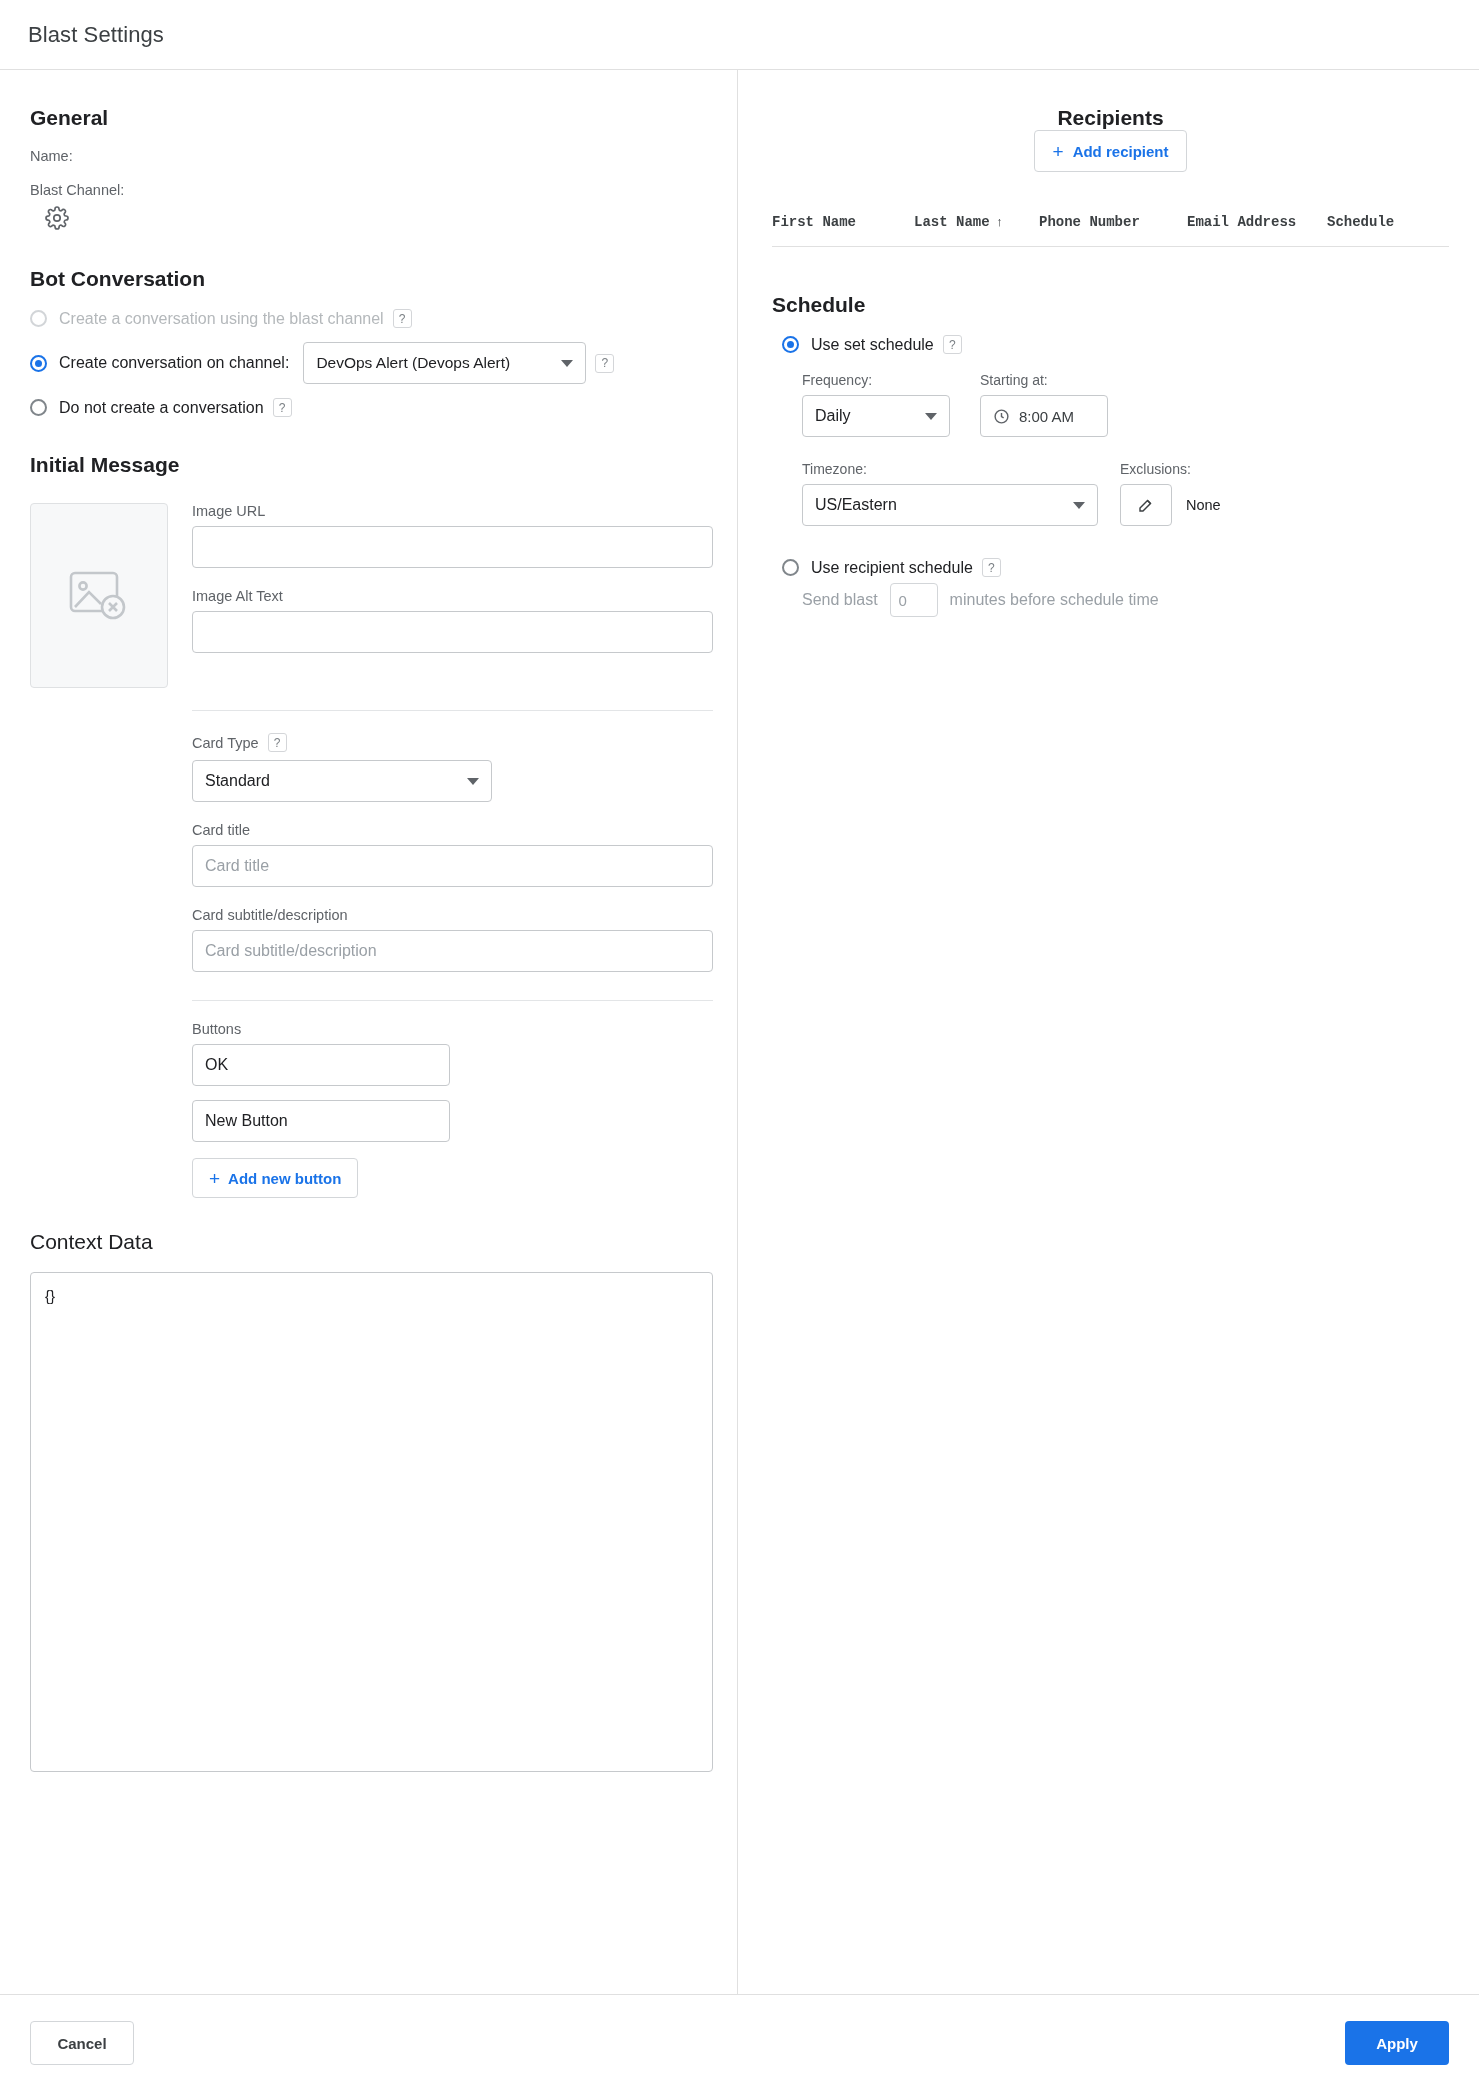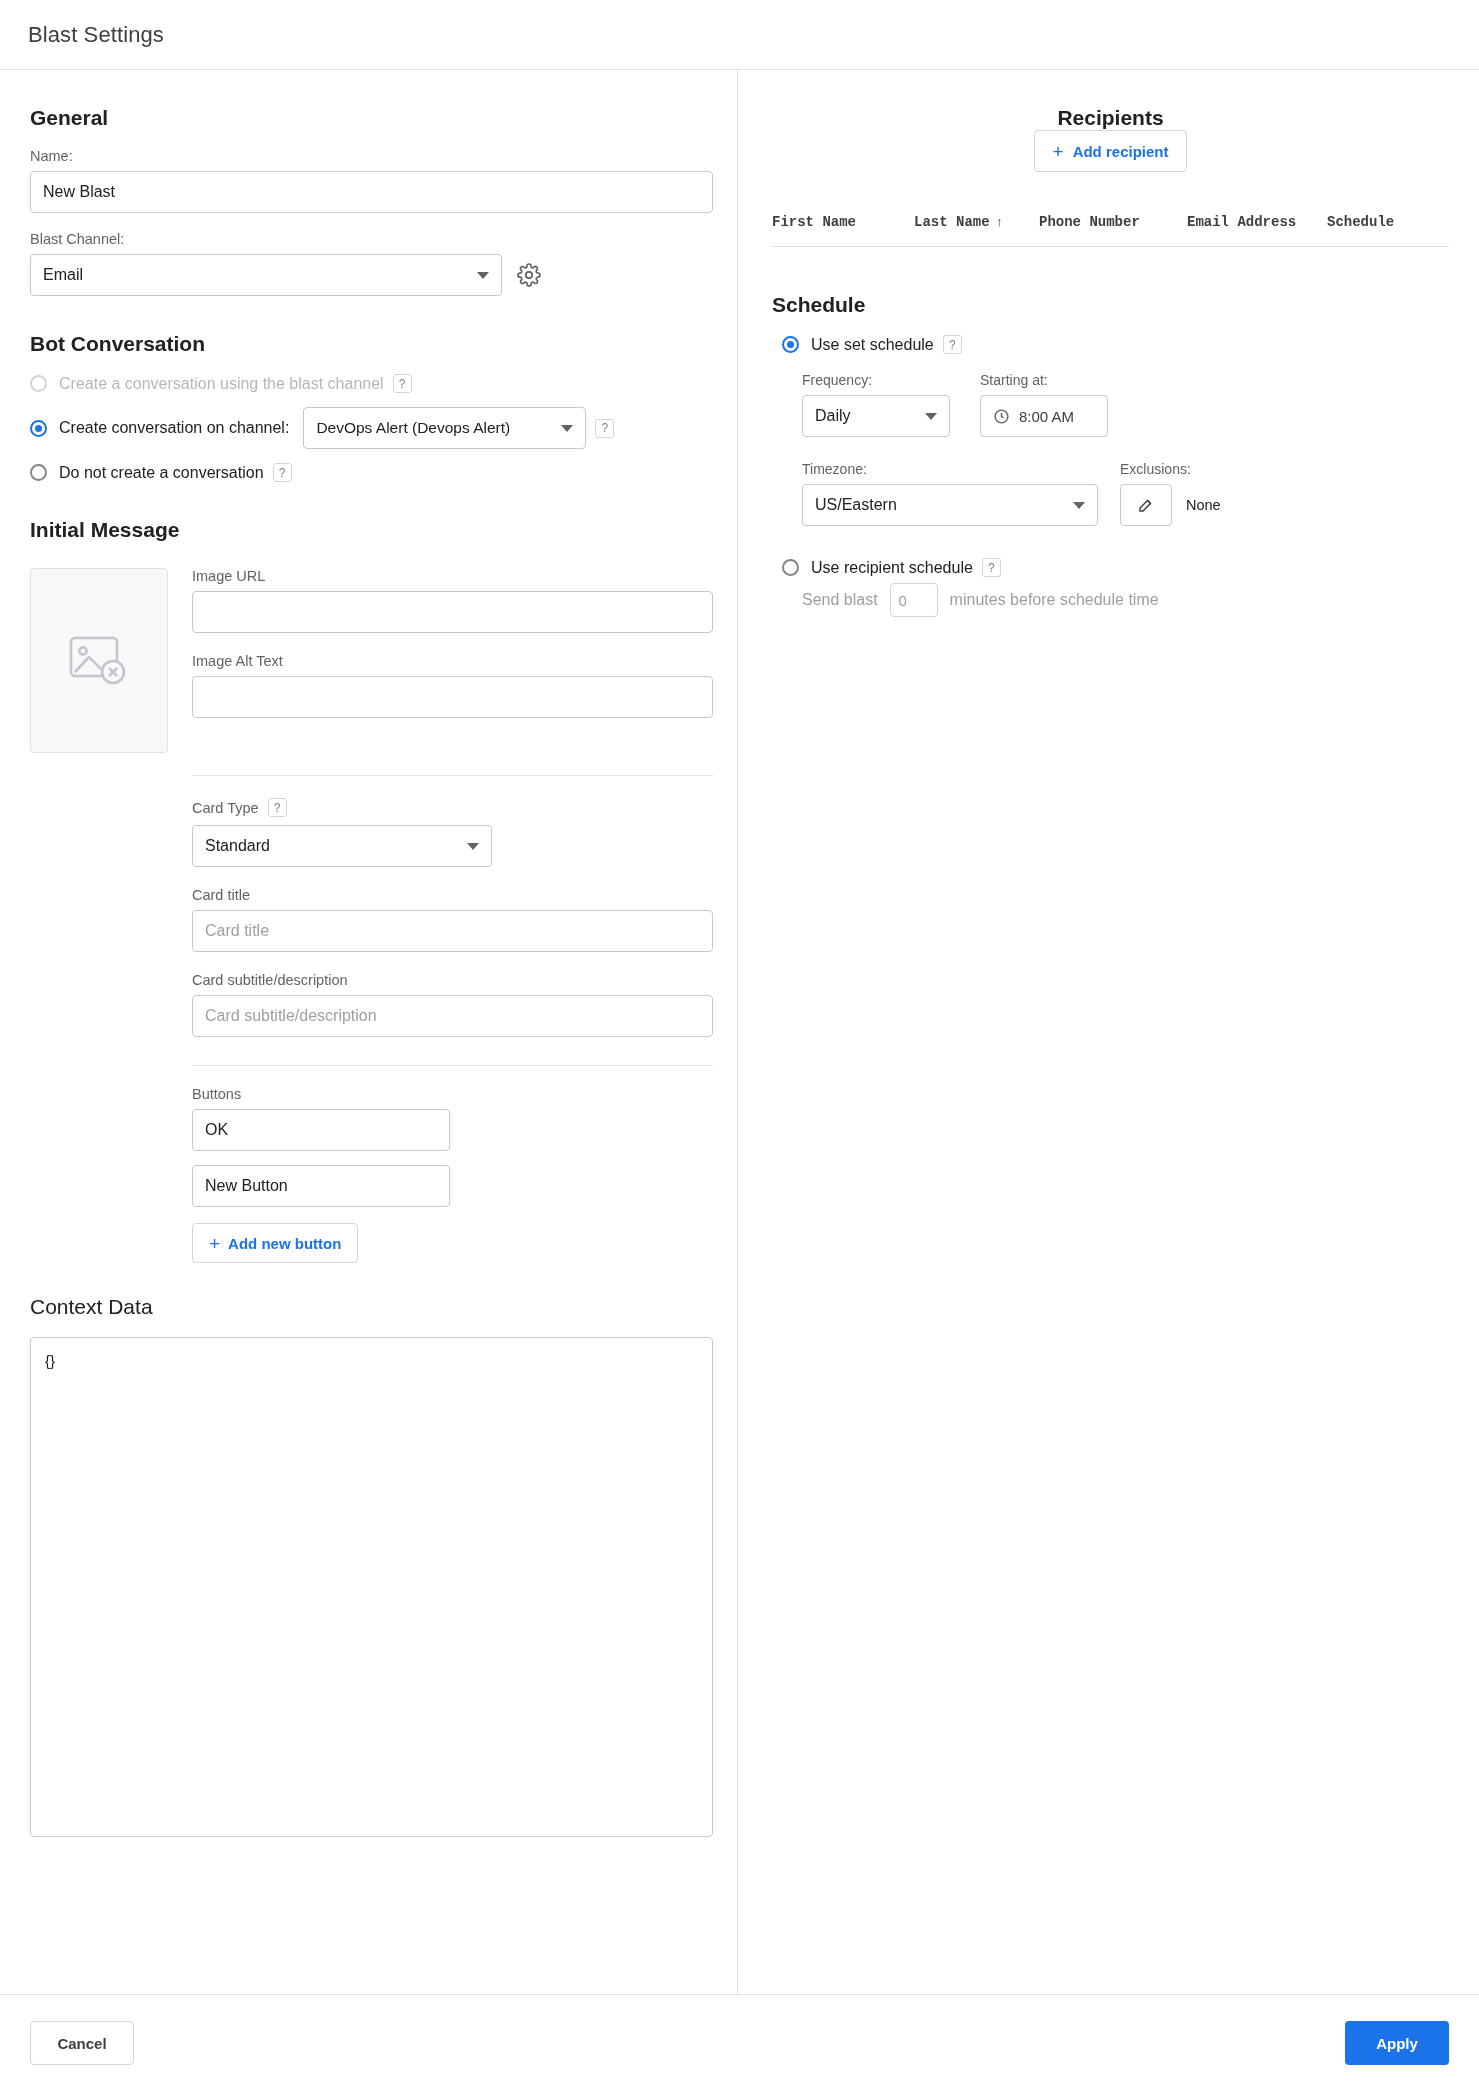--- a/index.html
+++ b/index.html
@@ -308,28 +308,23 @@
     <span class="title">Blast Settings</span>
   </div>
 
   <div class="body">
 
     <div class="col-left">
 
       <h2 class="section">General</h2>
 
       <div class="field-label">Name:</div>
-      <input class="text" type="text" value="New Blast" style="">
 
       <div class="field-label" style="margin-top:18px">Blast Channel:</div>
       <div class="row">
-        <div class="select" style="width:472px">
-          <span>Email</span>
-          <span class="caret"></span>
-        </div>
         <span class="gear">
           <svg width="24" height="24" viewBox="0 0 24 24" fill="none" stroke="currentColor" stroke-width="1.7">
             <circle cx="12" cy="12" r="3.2"></circle>
             <path d="M19.4 15a1.6 1.6 0 0 0 .3 1.8l.1.1a2 2 0 1 1-2.8 2.8l-.1-.1a1.6 1.6 0 0 0-1.8-.3 1.6 1.6 0 0 0-1 1.5V21a2 2 0 1 1-4 0v-.1A1.6 1.6 0 0 0 9 19.4a1.6 1.6 0 0 0-1.8.3l-.1.1a2 2 0 1 1-2.8-2.8l.1-.1a1.6 1.6 0 0 0 .3-1.8 1.6 1.6 0 0 0-1.5-1H3a2 2 0 1 1 0-4h.1A1.6 1.6 0 0 0 4.6 9a1.6 1.6 0 0 0-.3-1.8l-.1-.1a2 2 0 1 1 2.8-2.8l.1.1a1.6 1.6 0 0 0 1.8.3H9a1.6 1.6 0 0 0 1-1.5V3a2 2 0 1 1 4 0v.1a1.6 1.6 0 0 0 1 1.5 1.6 1.6 0 0 0 1.8-.3l.1-.1a2 2 0 1 1 2.8 2.8l-.1.1a1.6 1.6 0 0 0-.3 1.8V9a1.6 1.6 0 0 0 1.5 1H21a2 2 0 1 1 0 4h-.1a1.6 1.6 0 0 0-1.5 1z"></path>
           </svg>
         </span>
       </div>
 
       <h2 class="section">Bot Conversation</h2>
 

